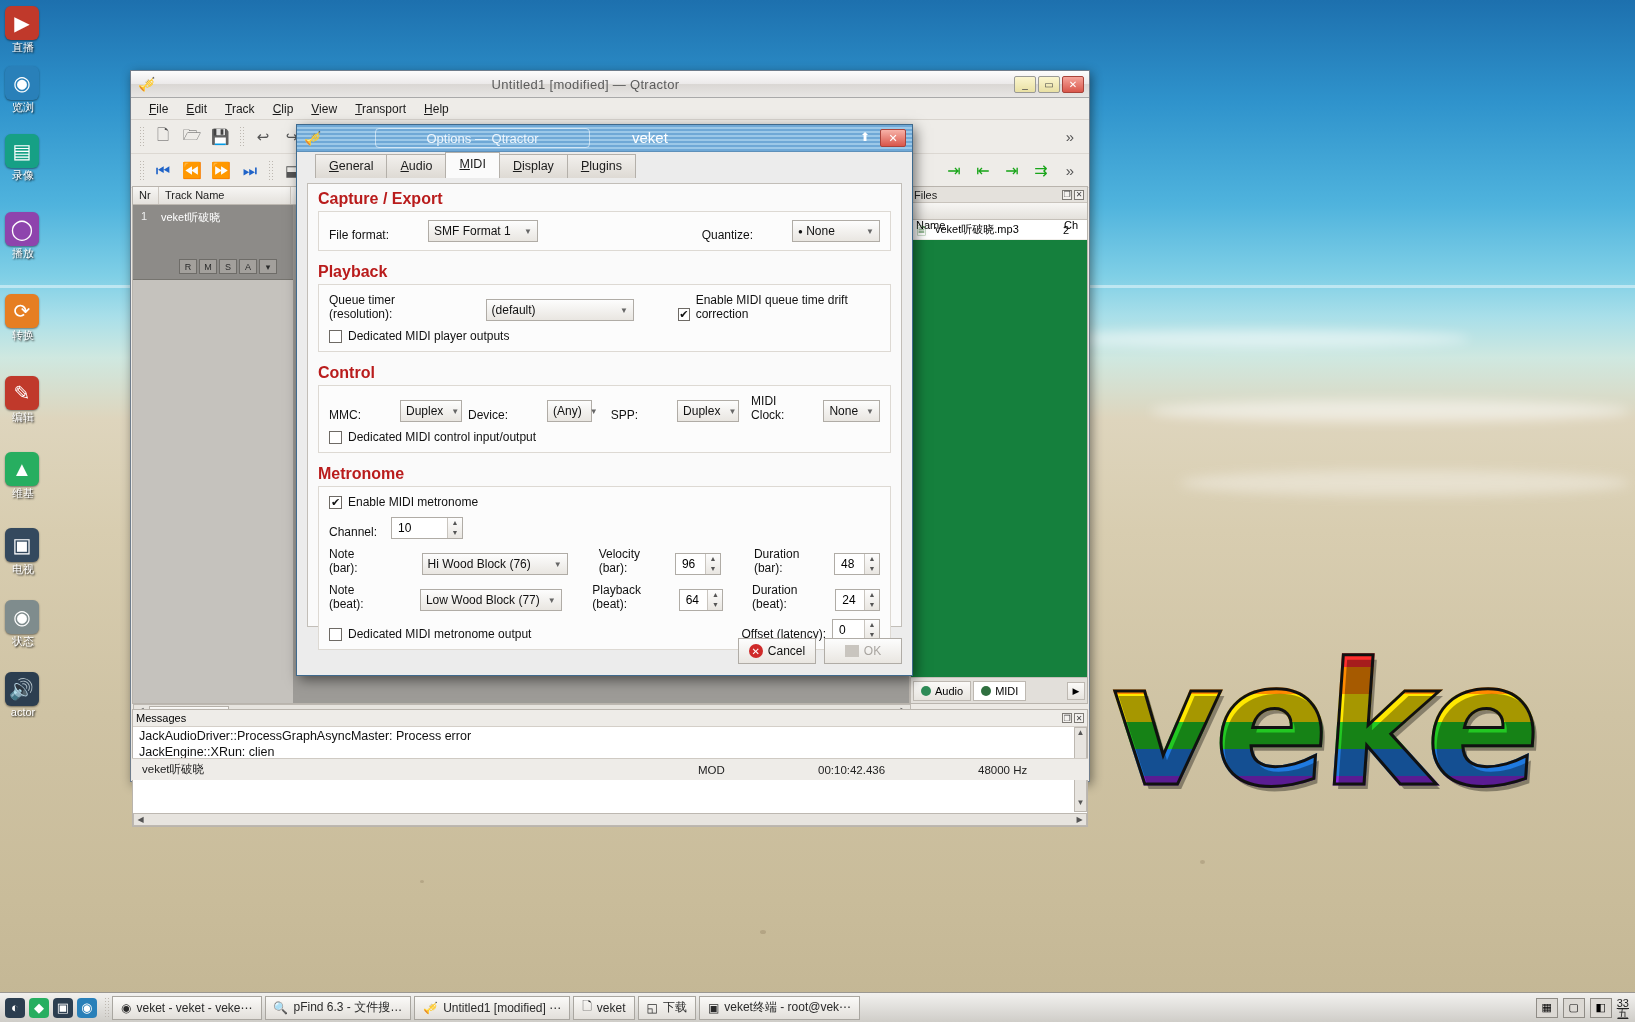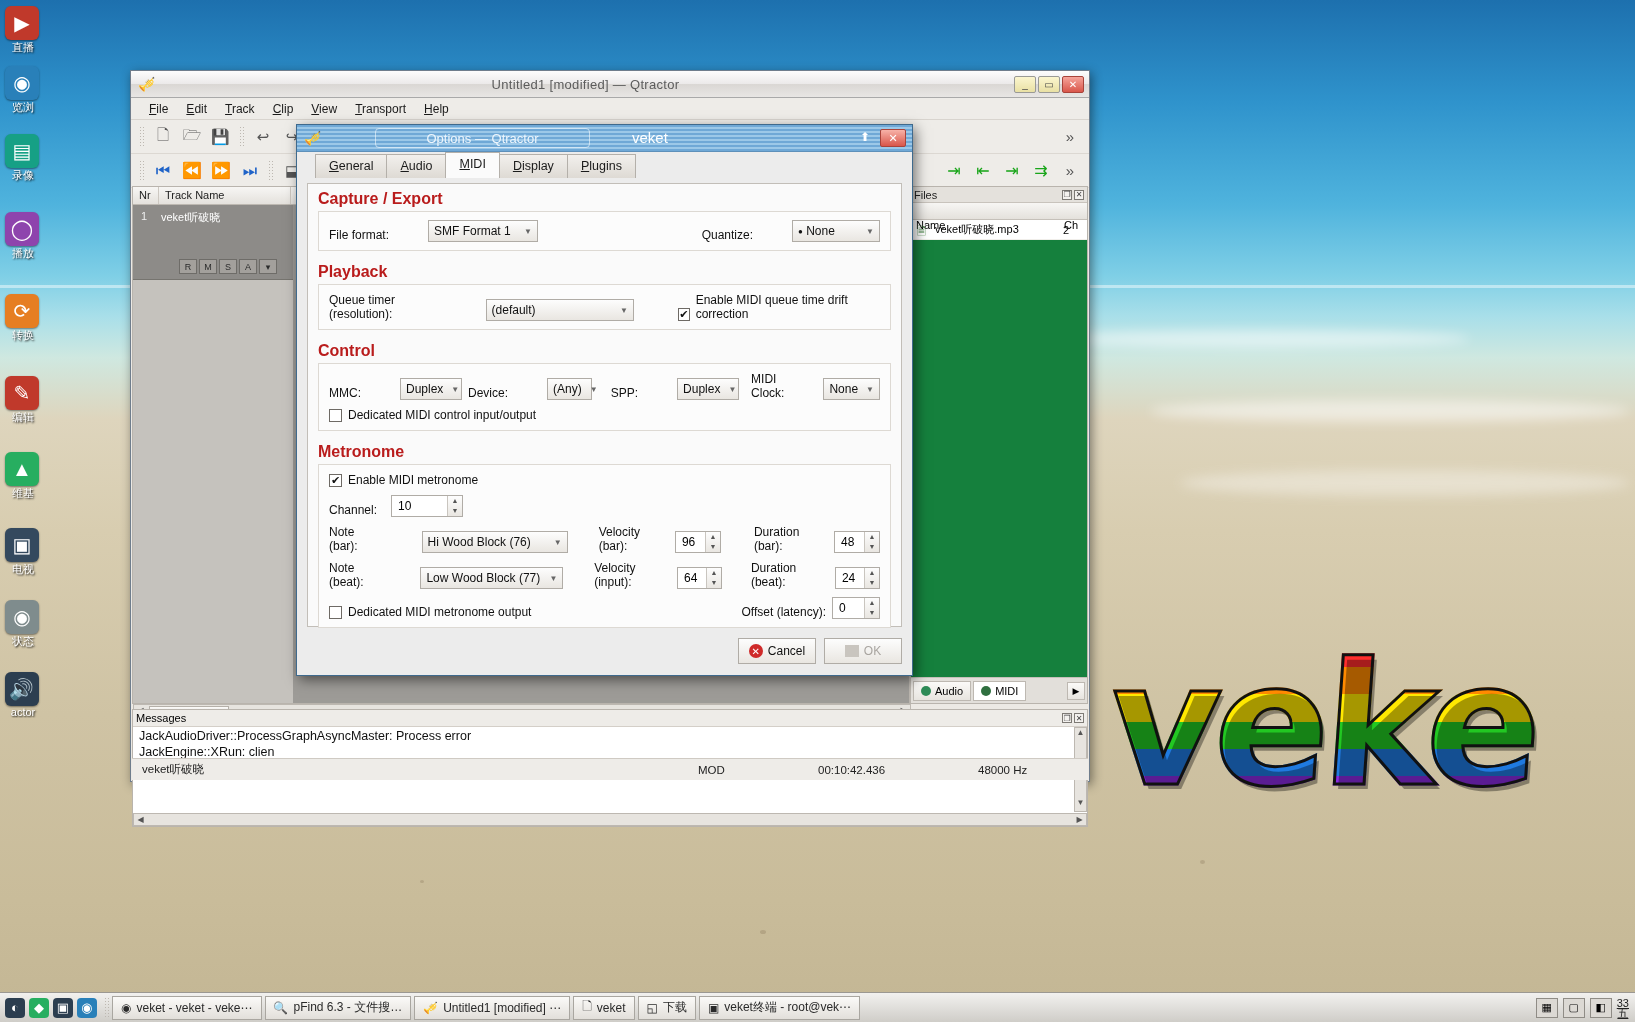--- a/index.html
+++ b/index.html
@@ -411,20 +411,24 @@
       <div class="row">
         <span class="lbl">Queue timer (resolution):</span>
         <span class="combo" style="width:166px">
           <span>(default)</span>
           <span class="arr">▼</span>
         </span>
         <span style="width:36px"></span>
         <span class="chk">✔</span>
         <span class="lbl">Enable MIDI queue time drift correction</span>
       </div>
+      <div class="row">
+        <span class="chk"></span>
+        <span class="lbl">Dedicated MIDI player outputs</span>
+      </div>
     </div>
 
     <div class="grp-label">Control</div>
     <div class="grp-box">
       <div class="row">
         <span class="lbl">MMC:</span>
         <span class="combo" style="width:62px">
           <span>Duplex</span>
           <span class="arr">▼</span>
         </span>
@@ -493,21 +497,21 @@
             </span>
         </span>
       </div>
       <div class="row">
         <span class="lbl" style="width:56px">Note (beat):</span>
         <span class="combo" style="width:152px">
           <span>Low Wood Block (77)</span>
           <span class="arr">▼</span>
         </span>
         <span style="width:20px"></span>
-        <span class="lbl">Velocity (input):</span>
+        <span class="lbl">Playback (beat):</span>
         <span class="spin" style="width:48px">
           <span class="val">64</span>
           <span class="updn">
               <i>▲</i>
               <i>▼</i>
             </span>
         </span>
         <span style="width:18px"></span>
         <span class="lbl">Duration (beat):</span>
         <span class="spin" style="width:48px">

